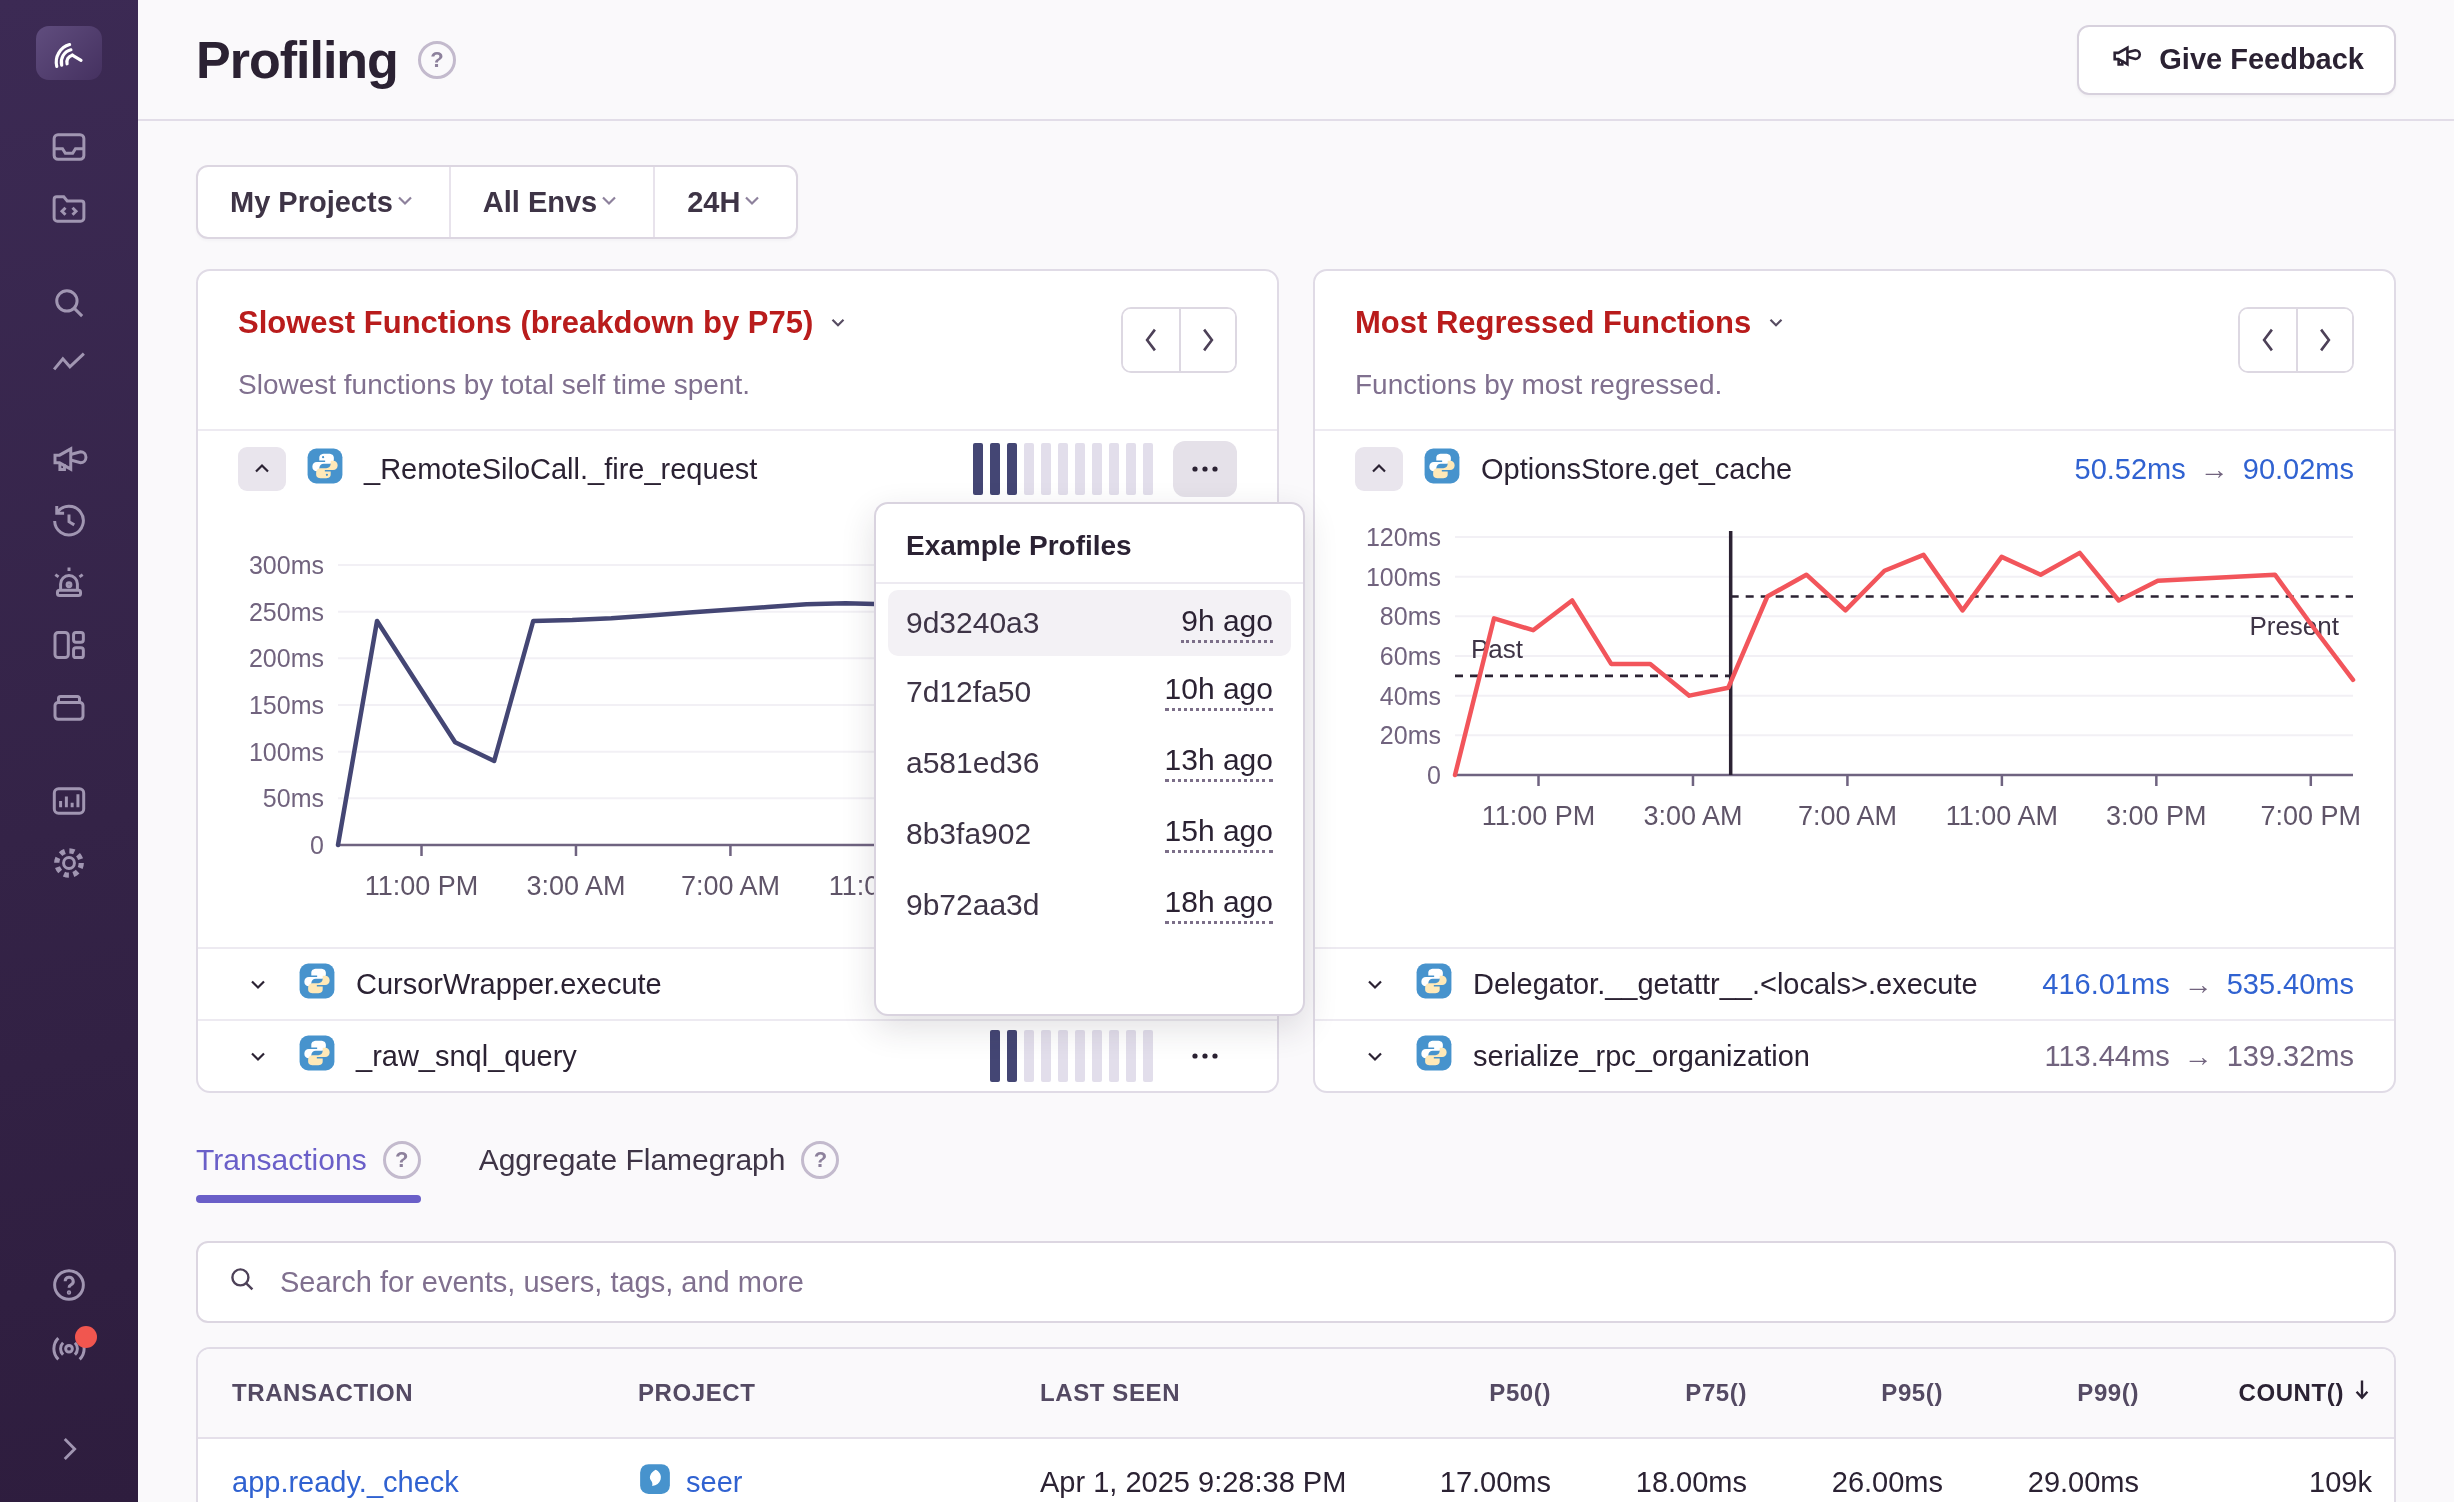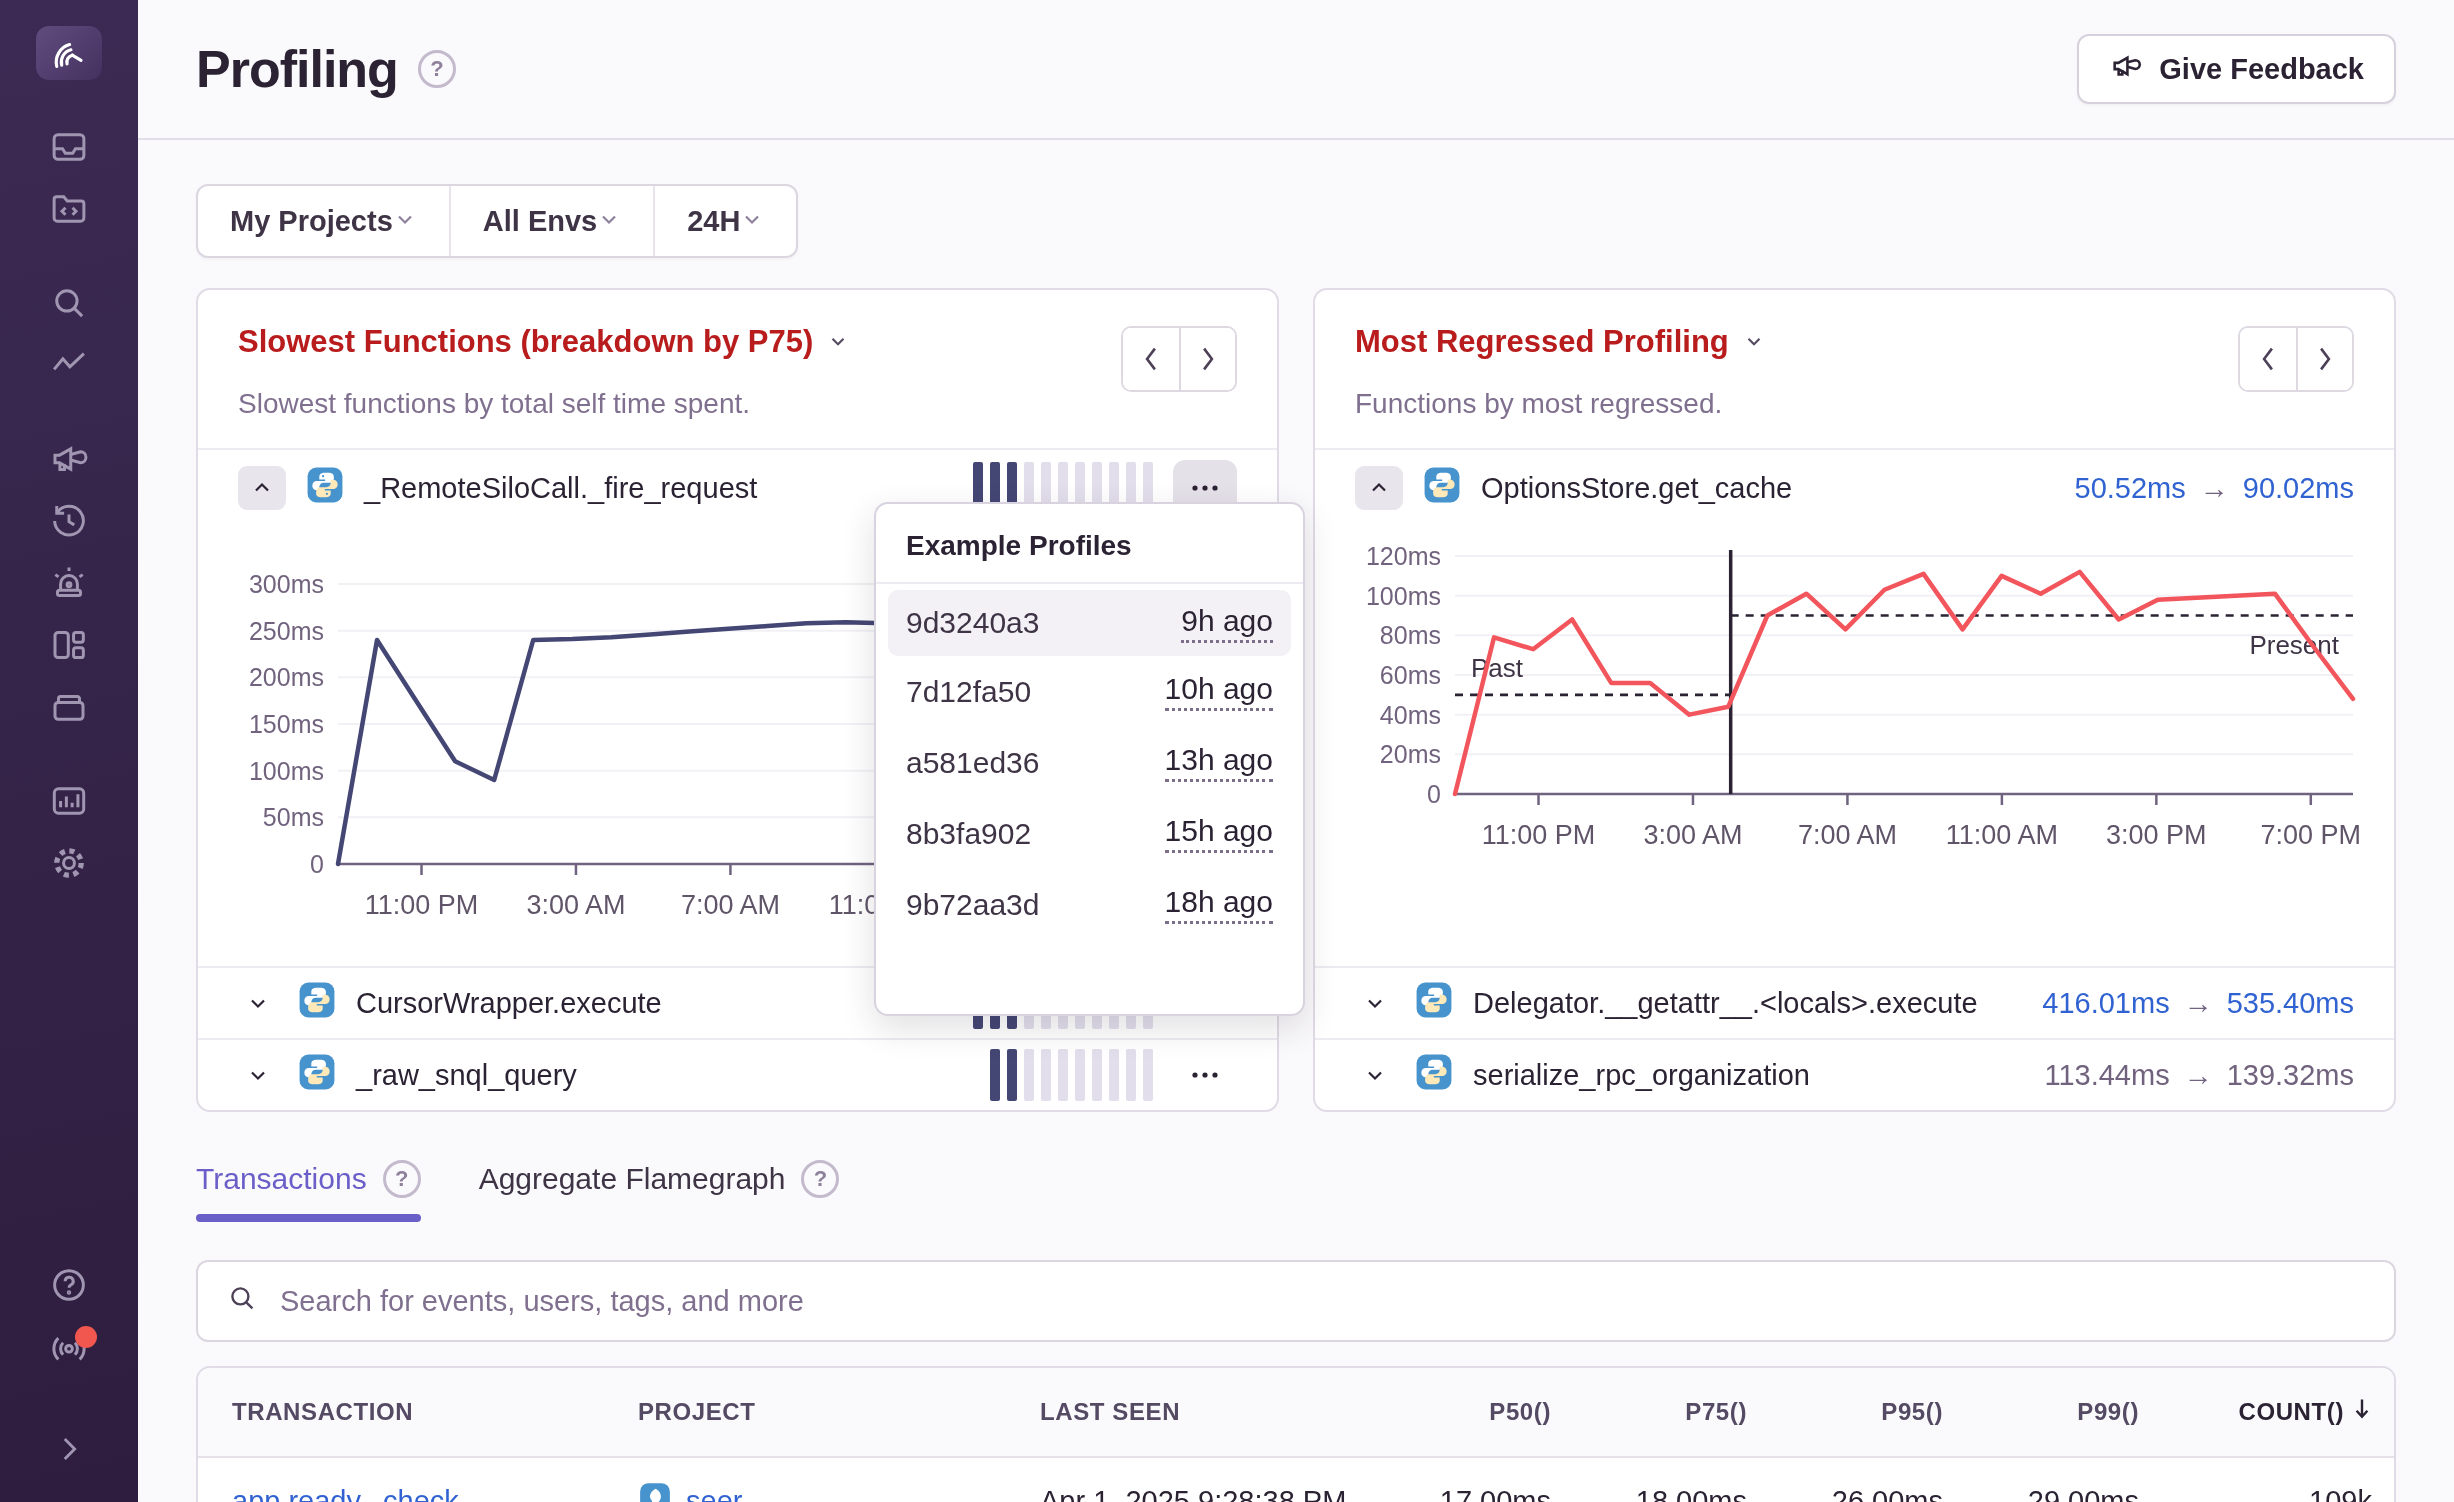--- a/index.html
+++ b/index.html
@@ -23,21 +23,21 @@
     width:60px; height:48px; background:transparent; border:none; cursor:pointer;
     display:flex; align-items:center; justify-content:center; position:relative;
   }
   .nav-btn svg { stroke:#a196b2; }
   .gap-s { margin-top:14px; } .gap-m { margin-top:46px; } .gap-g { margin-top:44px; }
   .sidebar-bottom { margin-top:auto; display:flex; flex-direction:column; align-items:center; gap:14px; }
   .red-dot { position:absolute; right:2px; top:2px; width:22px; height:22px; border-radius:50%; background:#f1564f; }
   
   .main { position:absolute; left:138px; top:0; right:0; }
   .topbar {
-    height:140px; background:#faf9fb; border-bottom:2px solid #e2dde8;
+    height:121px; background:#faf9fb; border-bottom:2px solid #e2dde8;
     display:flex; align-items:center; justify-content:space-between; padding:0 58px;
   }
   .title-wrap { display:flex; align-items:center; gap:20px; }
   h1 { font-size:52px; font-weight:800; letter-spacing:-1px; color:#2b2233; }
   .qmark {
     width:38px; height:38px; border:3px solid #c3bacd; border-radius:50%;
     display:inline-flex; align-items:center; justify-content:center;
     font-size:22px; font-weight:700; color:#8d819c; background:#faf9fb; flex:none;
   }
   .feedback-btn {
@@ -444,21 +444,21 @@
                 <circle cx="17" cy="6" r="2.6" fill="#2b2233"></circle>
                 <circle cx="27" cy="6" r="2.6" fill="#2b2233"></circle>
               </svg>
             </button>
         </div>
       </section>
 
       <section class="card">
         <div class="card-head">
           <div class="card-title">
-            <span>Most Regressed Profiling</span>
+            <span>Most Regressed Functions</span>
             <span><svg width="22" height="22" viewBox="0 0 24 24" fill="none" stroke="#584e63" stroke-width="2.4">
                   <polyline points="6,9.5 12,15.5 18,9.5"></polyline>
                 </svg></span>
           </div>
           <div class="card-sub">Functions by most regressed.</div>
           <div class="pager">
             <button>
                 <svg width="20" height="26" viewBox="0 0 12 20" fill="none" stroke="#4d4158" stroke-width="2">
                   <polyline points="9,2 3,10 9,18"></polyline>
                 </svg>

